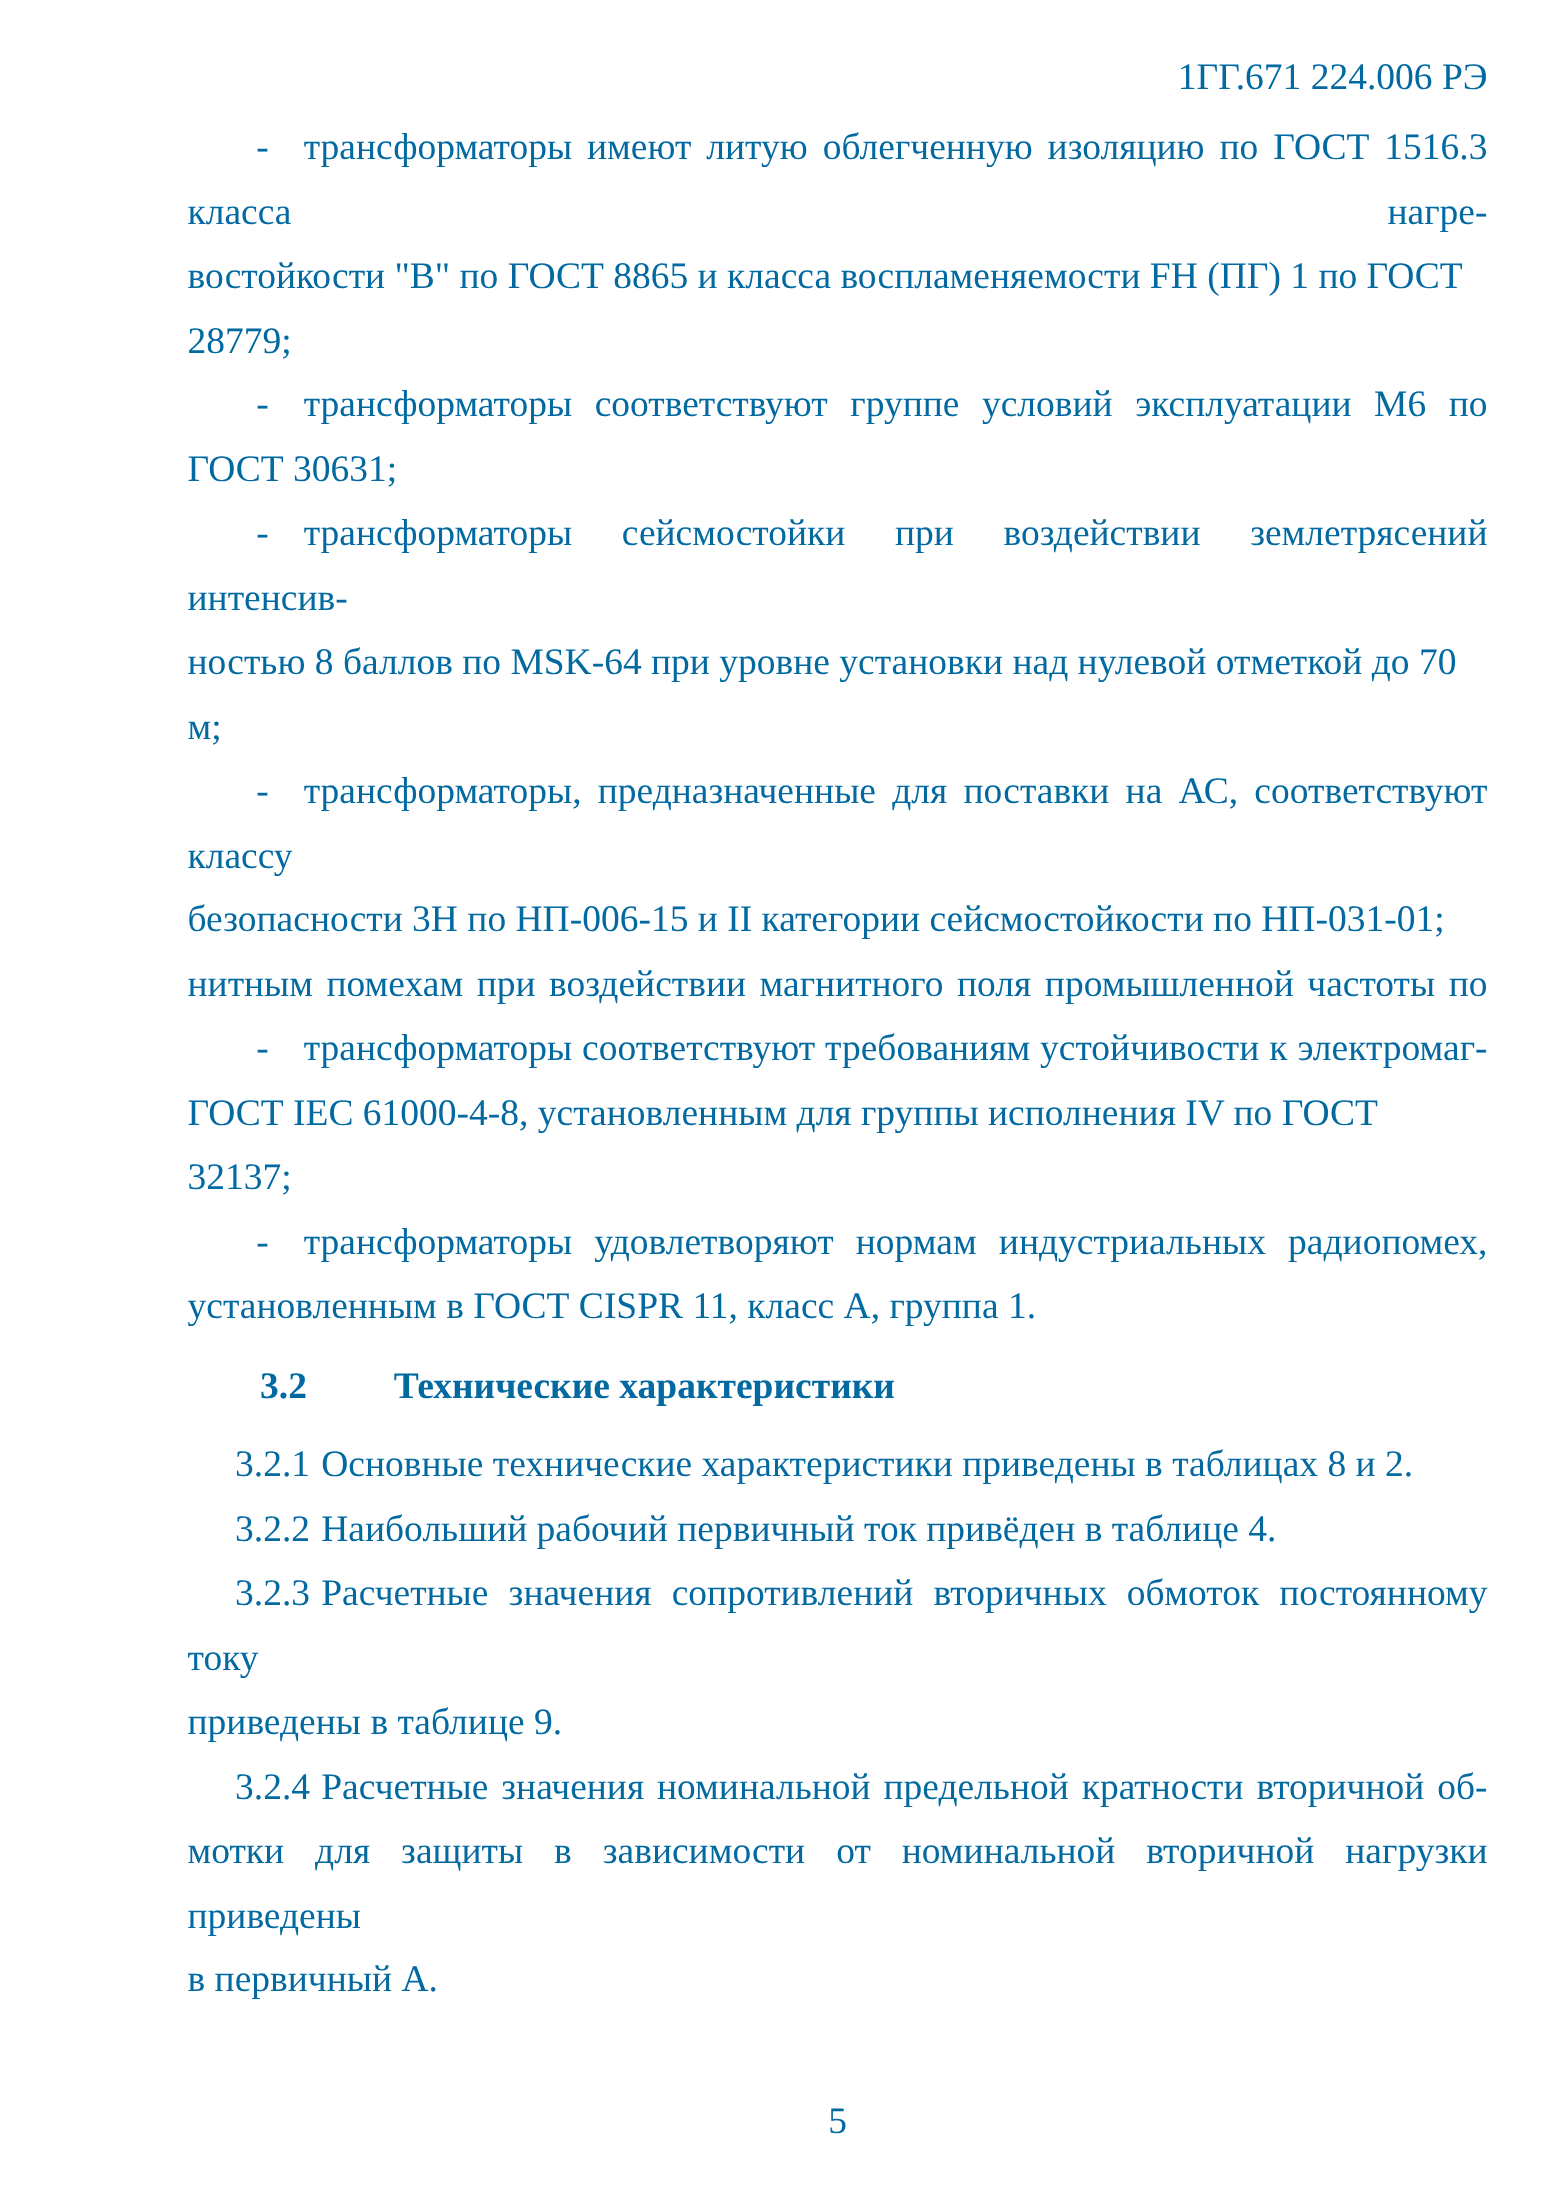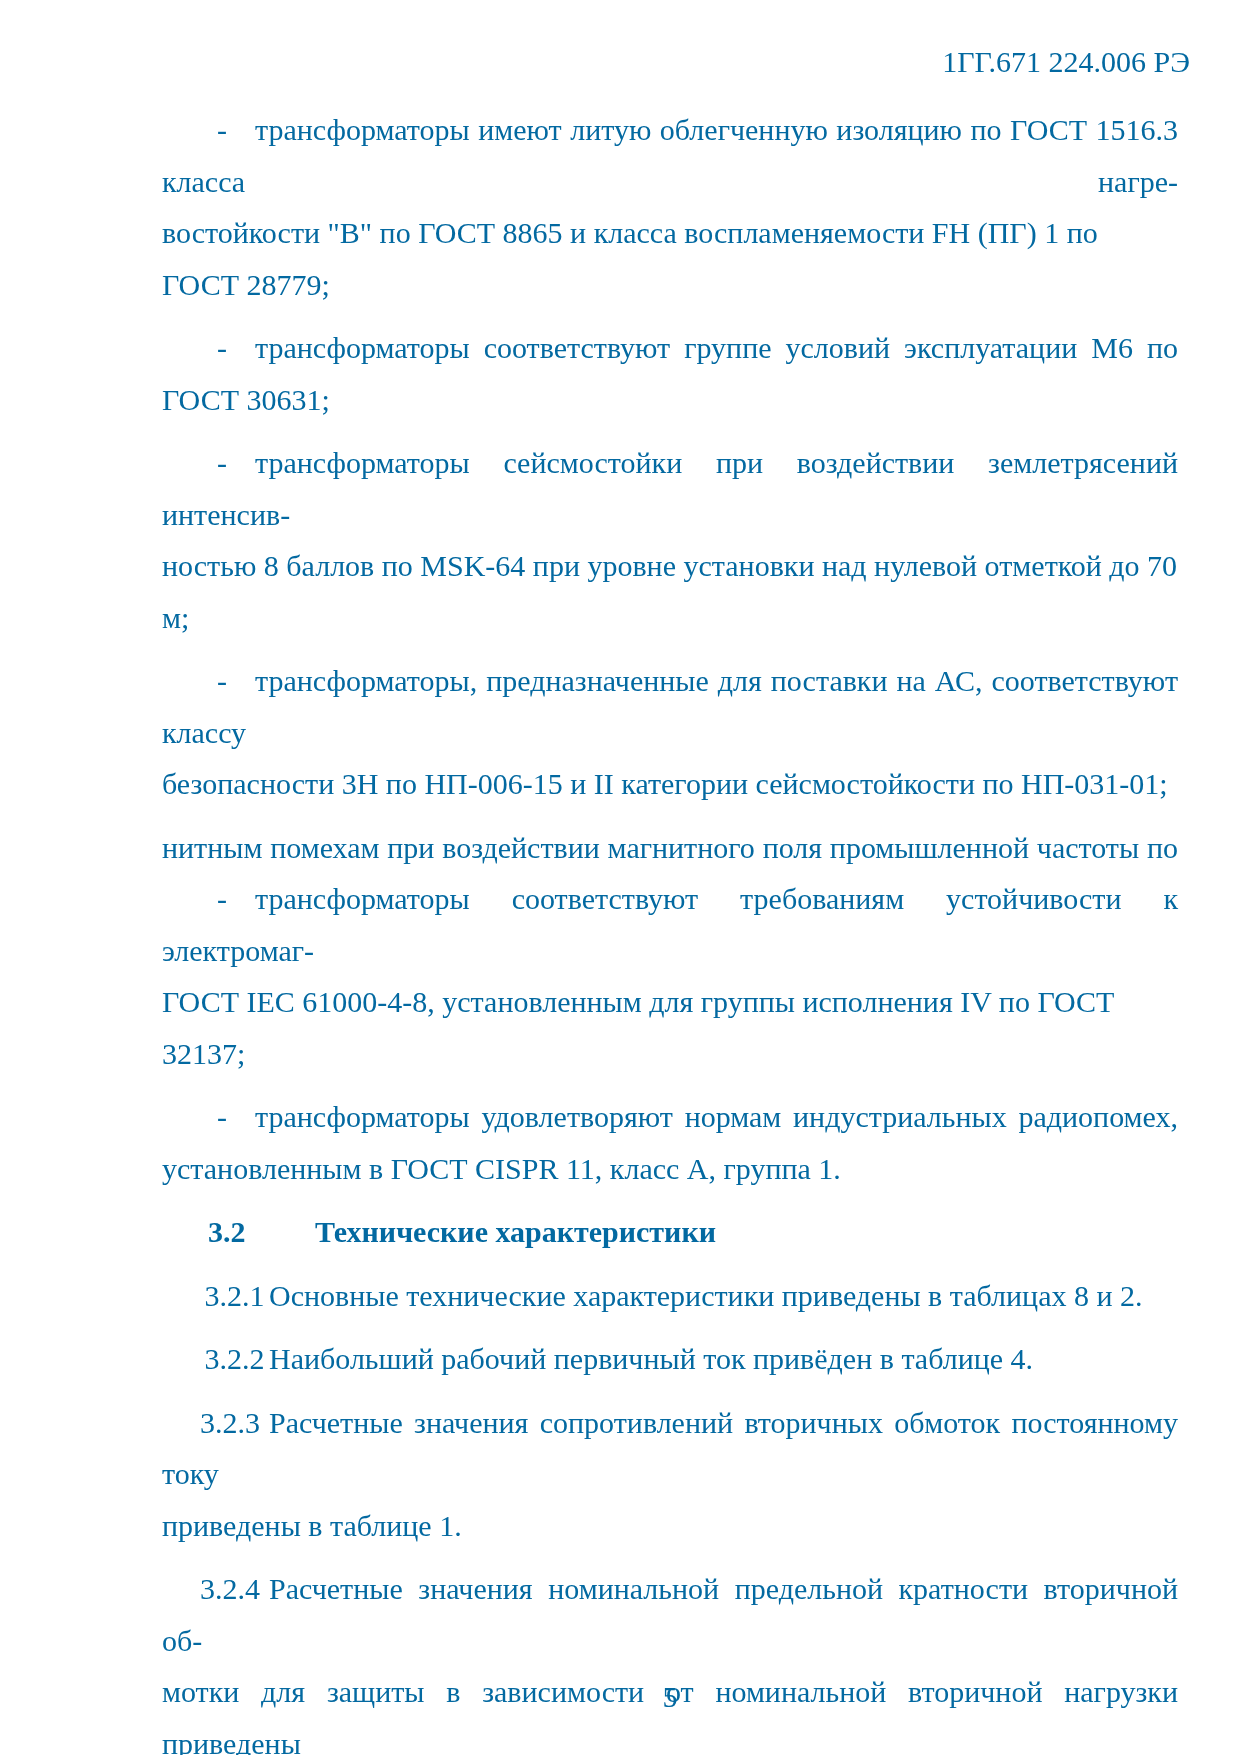--- a/index.html
+++ b/index.html
@@ -23,38 +23,38 @@
     font-size: 30px;
     line-height: 36px;
     white-space: nowrap;
   }
   .content {
     position: absolute;
     left: 150px;
     top: 92px;
     width: 1040px;
   }
-  .para { margin: 12px; }
+  .para { margin: 0; }
   .para.heading { margin: 12px 0; font-weight: bold; }
   .line {
     font-size: 30px;
     line-height: 51.5px;
     text-align: left;
   }
   .line.jl {
     text-align: justify;
     -moz-text-align-last: justify;
     text-align-last: justify;
   }
   .prefix {
     display: inline-block;
     vertical-align: baseline;
   }
   .p-bullet  { margin-left: 55px; width: 38px; }
-  .p-numbered{ margin-left: 38px; width: 69px; text-align: center; }
+  .p-numbered{ margin-left: 38px; width: 69px; }
   .p-heading { margin-left: 58px; width: 107px; }
   .page-footer {
     position: absolute;
     left: 150px;
     top: 1677px;
     width: 1040px;
     text-align: center;
     font-size: 30px;
     line-height: 40px;
   }
@@ -95,21 +95,21 @@
         <div class="line"><span class="prefix p-heading">3.2</span><span>Технические характеристики</span></div>
       </div>
       <div class="para numbered">
         <div class="line"><span class="prefix p-numbered">3.2.1</span><span>Основные технические характеристики приведены в таблицах 8 и 2.</span></div>
       </div>
       <div class="para numbered">
         <div class="line"><span class="prefix p-numbered">3.2.2</span><span>Наибольший рабочий первичный ток привёден в таблице 4.</span></div>
       </div>
       <div class="para numbered">
         <div class="line jl"><span class="prefix p-numbered">3.2.3</span><span>Расчетные значения сопротивлений вторичных обмоток постоянному току</span></div>
-        <div class="line"><span>приведены в таблице 1.</span></div>
+        <div class="line"><span>приведены в таблице 9.</span></div>
       </div>
       <div class="para numbered">
         <div class="line jl"><span class="prefix p-numbered">3.2.4</span><span>Расчетные значения номинальной предельной кратности вторичной об-</span></div>
         <div class="line jl"><span>мотки для защиты в зависимости от номинальной вторичной нагрузки приведены</span></div>
         <div class="line"><span>в первичный А.</span></div>
       </div>
     </div>
 
   <div class="page-footer">5</div>
 </div>

